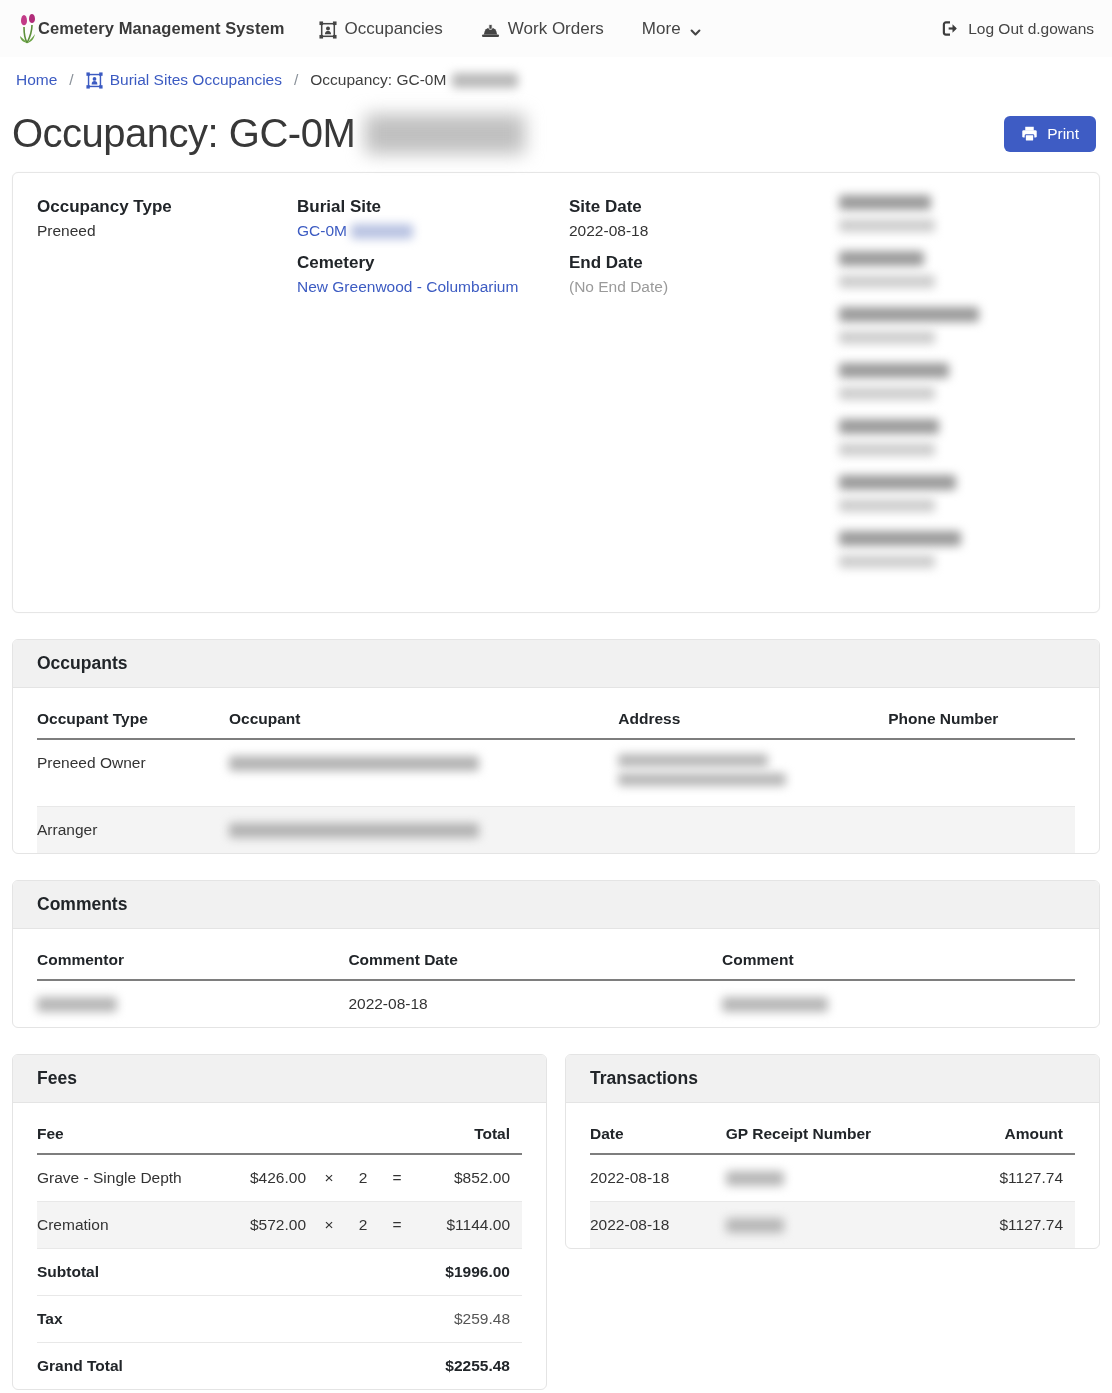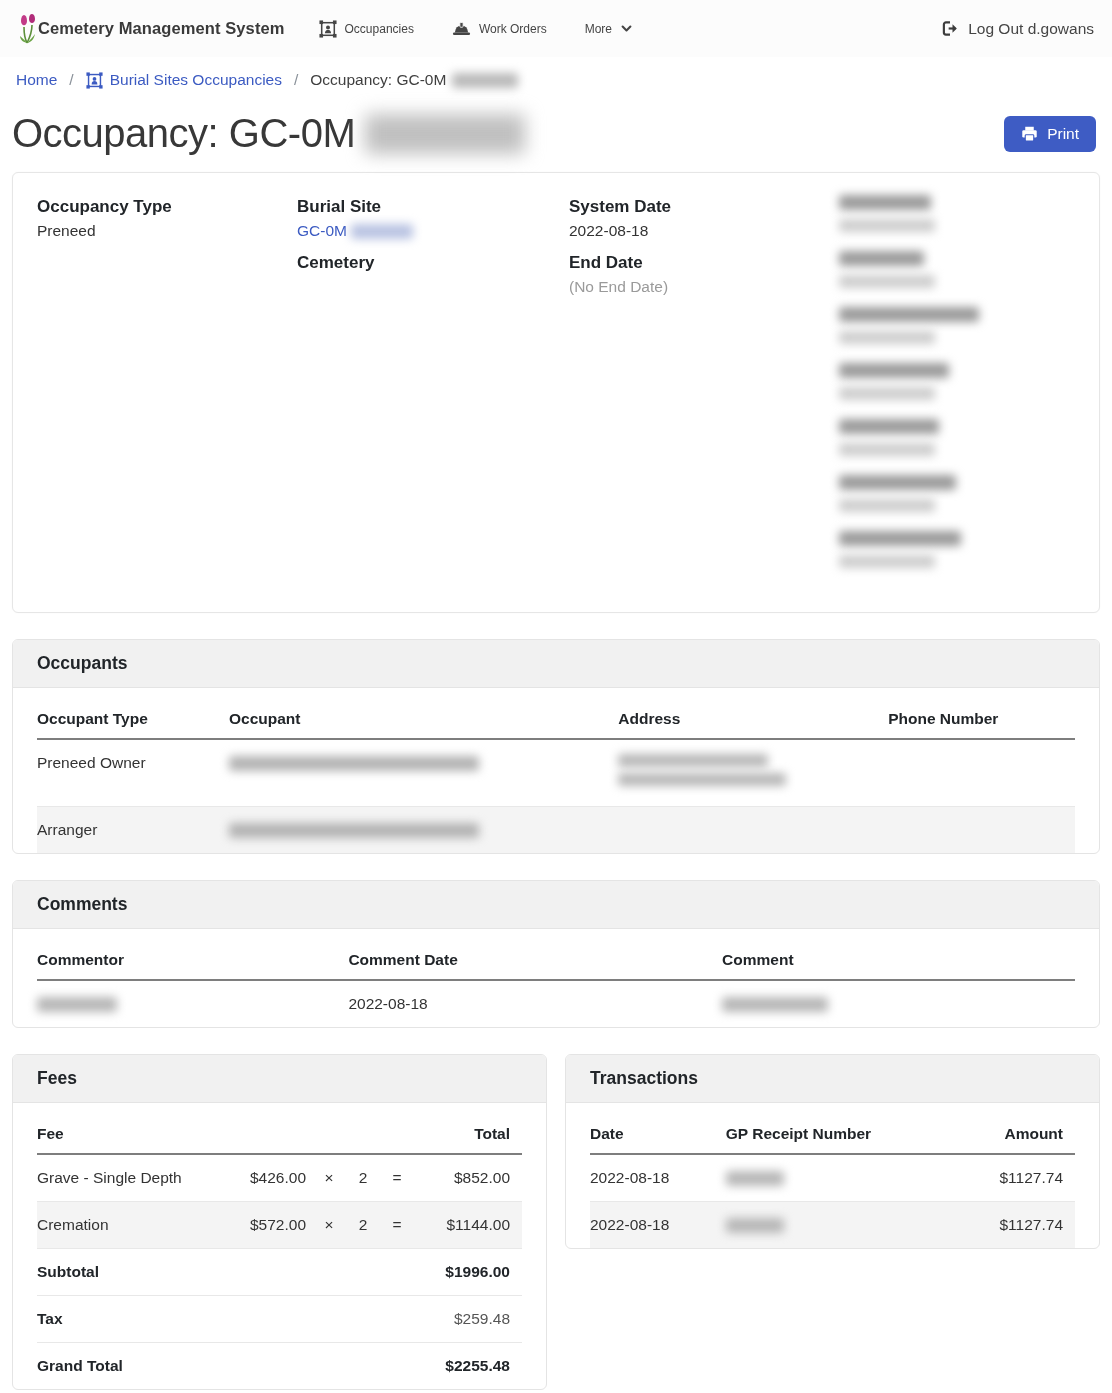--- a/index.html
+++ b/index.html
@@ -9,21 +9,21 @@
     font-family:"Liberation Sans", sans-serif;
     color:#2e2e2e; font-size:15.5px;
   }
   a { text-decoration:none; cursor:pointer; }
 
   
   .navbar { display:flex; align-items:center; height:57px; padding:0 16px; background:#fcfcfc; }
   .brand { display:flex; align-items:center; }
   .brand-text { font-weight:700; font-size:16.5px; color:#3a3a3a; letter-spacing:.1px; }
   .nav-links { display:flex; align-items:center; gap:38px; margin-left:34px; }
-  .nav-link { display:flex; align-items:center; gap:8px; color:#454545; font-size:12px; }
+  .nav-link { display:flex; align-items:flex-end; gap:8px; color:#454545; font-size:17px; }
   .spacer { flex:1; }
   .logout { display:flex; align-items:center; gap:9px; color:#454545; font-size:15.5px; padding-right:2px; }
   .icon { display:inline-flex; align-items:center; justify-content:center; }
 
   
   .breadcrumb { display:flex; align-items:center; gap:10px; padding:14px 16px 12px; font-size:15.5px; }
   .bc-link { color:#3c5bc2; display:flex; align-items:center; gap:7px; }
   .sep { color:#8a9199; padding:0 2px; }
   .bc-current { color:#3f3f3f; display:flex; align-items:center; gap:6px; }
 
@@ -225,25 +225,28 @@
     <div class="dcol">
       <div class="field">
         <div class="flabel">Burial Site</div>
         <div class="fvalue">
           <a>GC-0M</a>
           <span class="rd rd-link"></span>
         </div>
       </div>
       <div class="field">
         <div class="flabel">Cemetery</div>
+        <div class="fvalue">
+          <a>New Greenwood - Columbarium</a>
+        </div>
       </div>
     </div>
     <div class="dcol">
       <div class="field">
-        <div class="flabel">System Date</div>
+        <div class="flabel">Site Date</div>
         <div class="fvalue">2022-08-18</div>
       </div>
       <div class="field">
         <div class="flabel">End Date</div>
         <div class="fvalue muted">(No End Date)</div>
       </div>
     </div>
     <div class="dcol">
       <div class="rfield">
           <span class="rlabel w1"></span>

